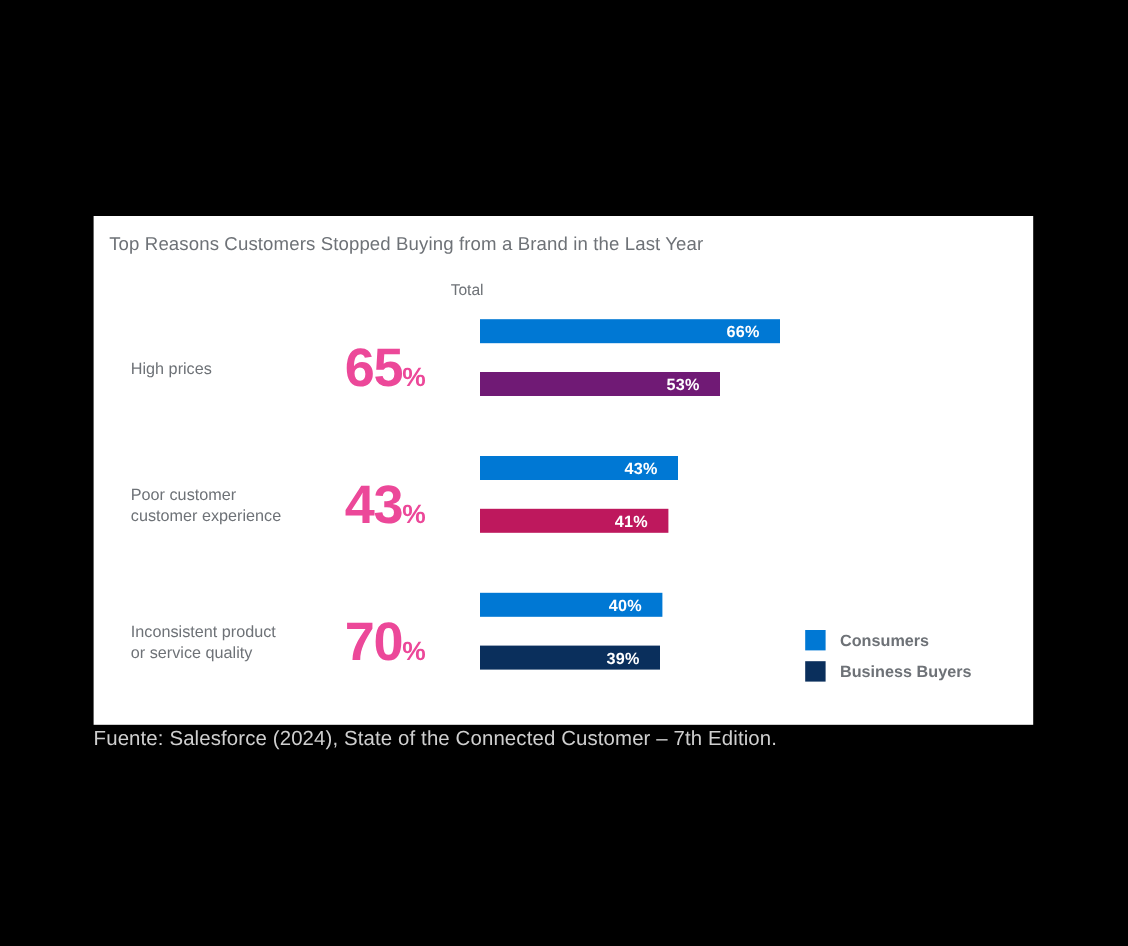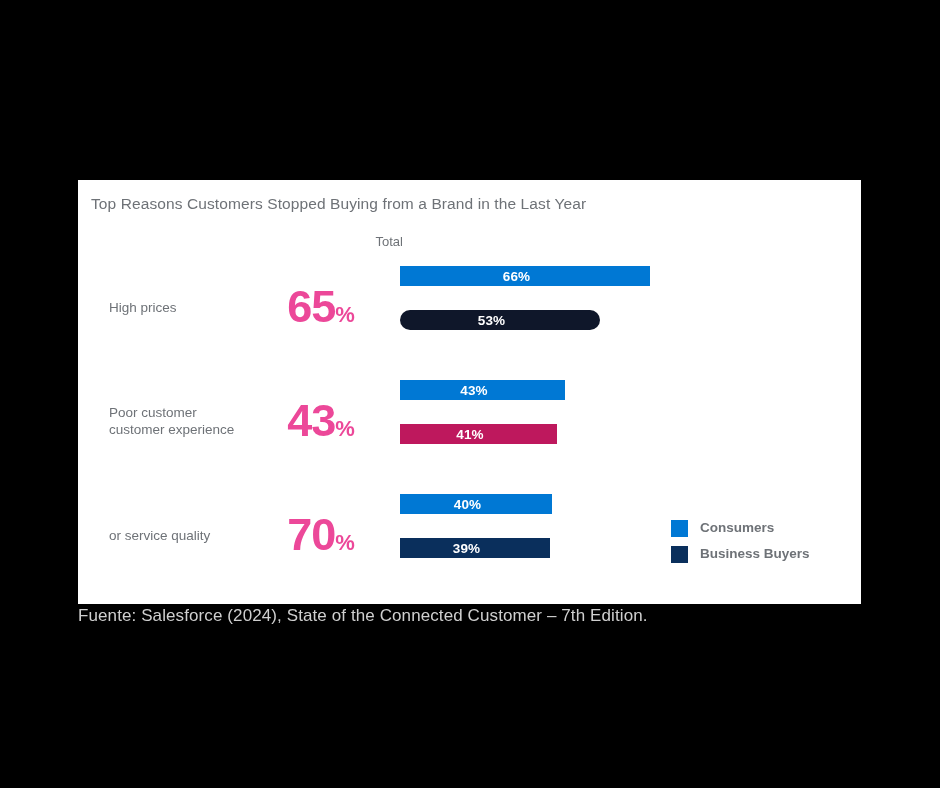--- a/index.html
+++ b/index.html
@@ -107,40 +107,40 @@
   }
   .bar-row {
     height: 38px;
     position: relative;
   }
   .bar-row + .bar-row { margin-top: 6px; }
   .bar {
     height: 20px;
     display: flex;
     align-items: center;
-    justify-content: center;
+    justify-content: flex-end;
     box-sizing: border-box;
     padding-right: 17px;
   }
   .bar-label {
     color: #ffffff;
     font-size: 13.5px;
     font-weight: bold;
     letter-spacing: 0.2px;
   }
 
   
   .legend {
     position: absolute;
     left: 593px;
     top: 340px;
   }
   .legend-item {
     display: flex;
-    align-items: flex-start;
+    align-items: center;
     height: 26px;
   }
   .legend-swatch {
     width: 17px;
     height: 17px;
     flex: 0 0 17px;
   }
   .legend-label {
     margin-left: 12px;
     font-size: 13.5px;
@@ -178,21 +178,21 @@
       <div class="total-value">
         <span class="num">65</span><span class="pct">%</span>
       </div>
       <div class="bars">
         <div class="bar-row">
           <div class="bar" style="width:250px;background:#0078d4;">
             <span class="bar-label">66%</span>
           </div>
         </div>
         <div class="bar-row">
-          <div class="bar" style="width:200px;background:#0f172a;border-radius:18px;">
+          <div class="bar" style="width:200px;background:#701a75;">
             <span class="bar-label">53%</span>
           </div>
         </div>
       </div>
     </div>
 
     <div class="group">
       <div class="cat-label">
         <span>Poor customer</span>
         <span>customer experience</span>
@@ -209,20 +209,21 @@
         <div class="bar-row">
           <div class="bar" style="width:157px;background:#be185d;">
             <span class="bar-label">41%</span>
           </div>
         </div>
       </div>
     </div>
 
     <div class="group">
       <div class="cat-label">
+        <span>Inconsistent product</span>
         <span>or service quality</span>
       </div>
       <div class="total-value">
         <span class="num">70</span><span class="pct">%</span>
       </div>
       <div class="bars">
         <div class="bar-row">
           <div class="bar" style="width:152px;background:#0078d4;">
             <span class="bar-label">40%</span>
           </div>

